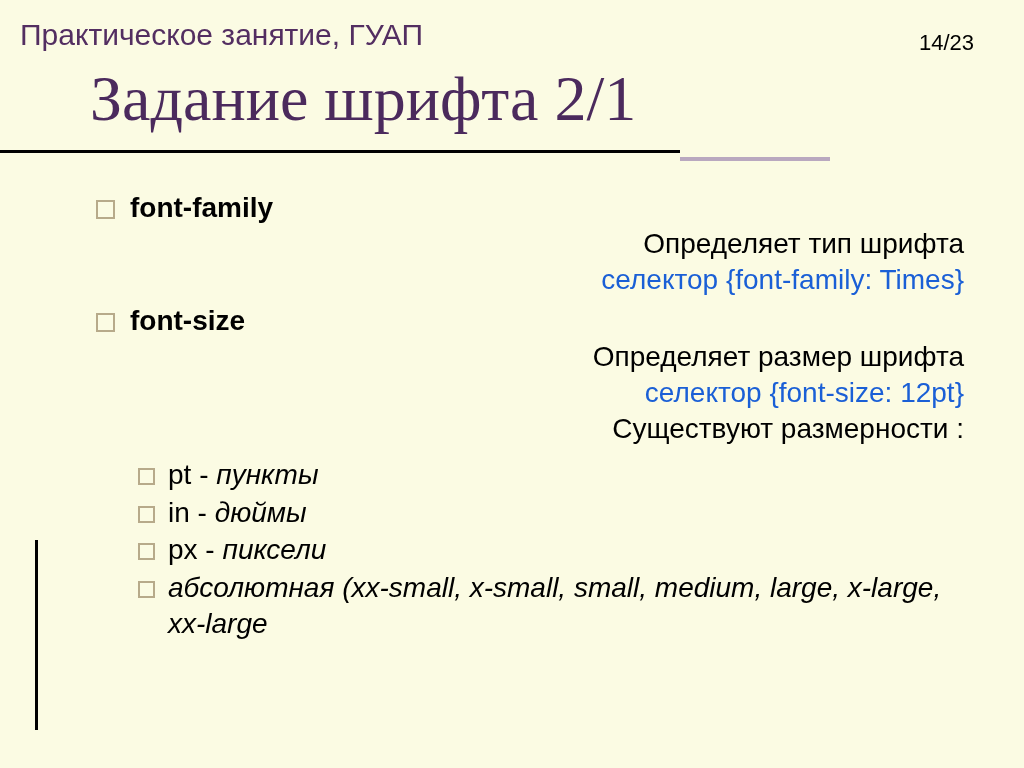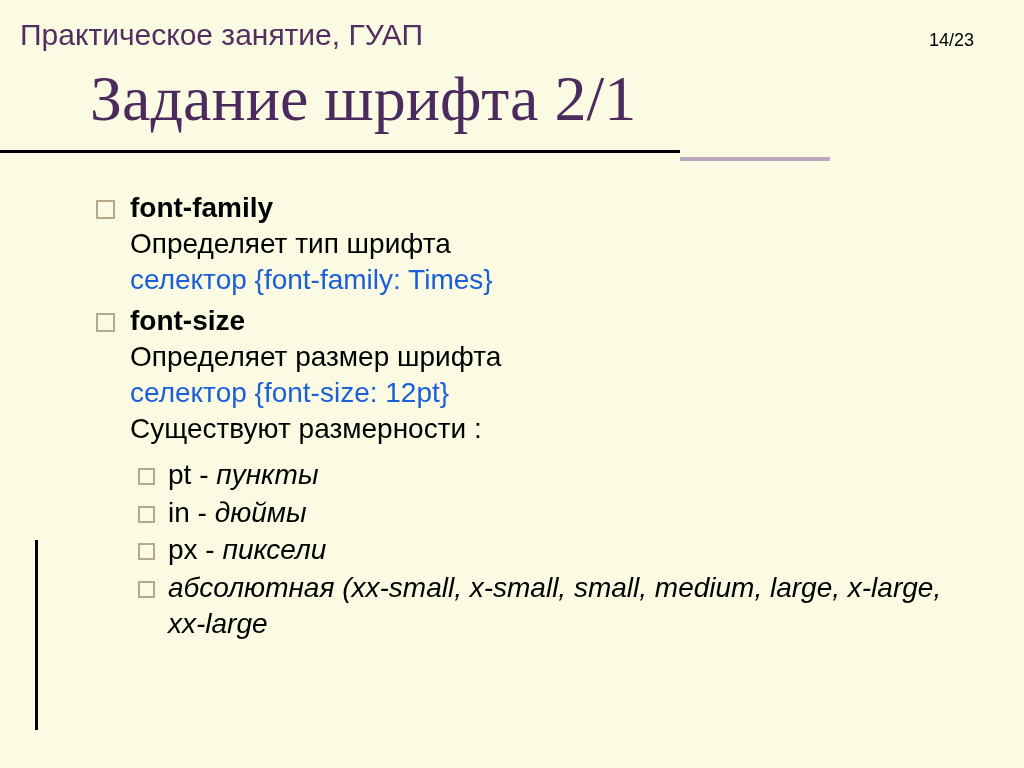--- a/index.html
+++ b/index.html
@@ -19,21 +19,21 @@
   .header-label {
     font-size: 30px;
     color: #532e61;
     margin-left: -40px;
     margin-bottom: 10px;
   }
   .page-num {
     position: absolute;
     top: 30px;
     right: 50px;
-    font-size: 18px;
+    font-size: 22px;
     color: #000;
   }
   .title {
     font-family: "Times New Roman", Times, serif;
     font-size: 64px;
     font-weight: normal;
     color: #4b2a5d;
     margin-left: 30px;
     margin-bottom: 14px;
   }
@@ -102,21 +102,21 @@
     content: "";
     position: absolute;
     left: -30px;
     top: 11px;
     width: 13px;
     height: 13px;
     border: 2px solid #b7aa8a;
   }
   .bold { font-weight: bold; }
   .blue { color: #1a5fd6; }
-  .sublabel { display: block; margin-left: 0; }
+  .sublabel { display: block; margin-left: 0; text-align: right; }
   .indent-sub { margin-left: 0; }
   .ital { font-style: italic; }
 </style>
 </head>
 <body>
 
 <div class="slide">
   <div class="header-label">Практическое занятие, ГУАП</div>
   <div class="page-num">14/23</div>
 

